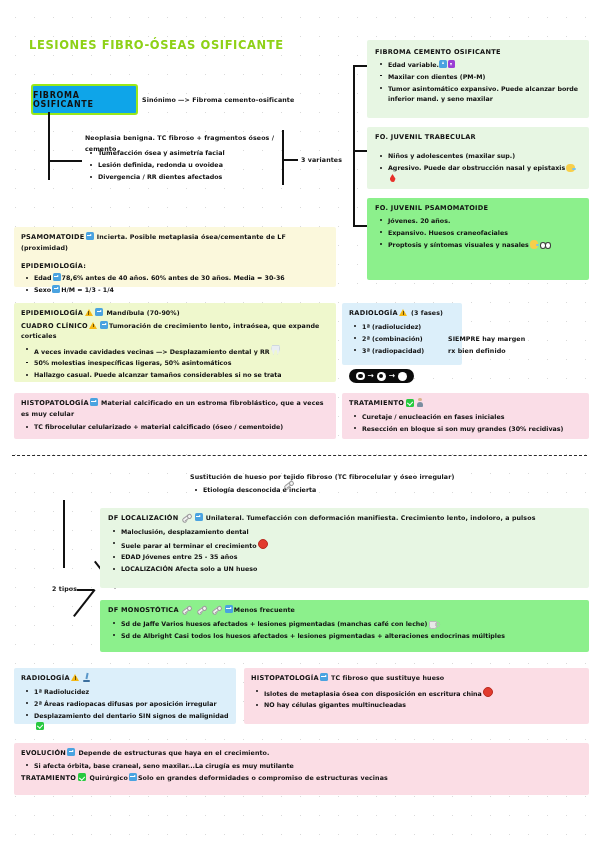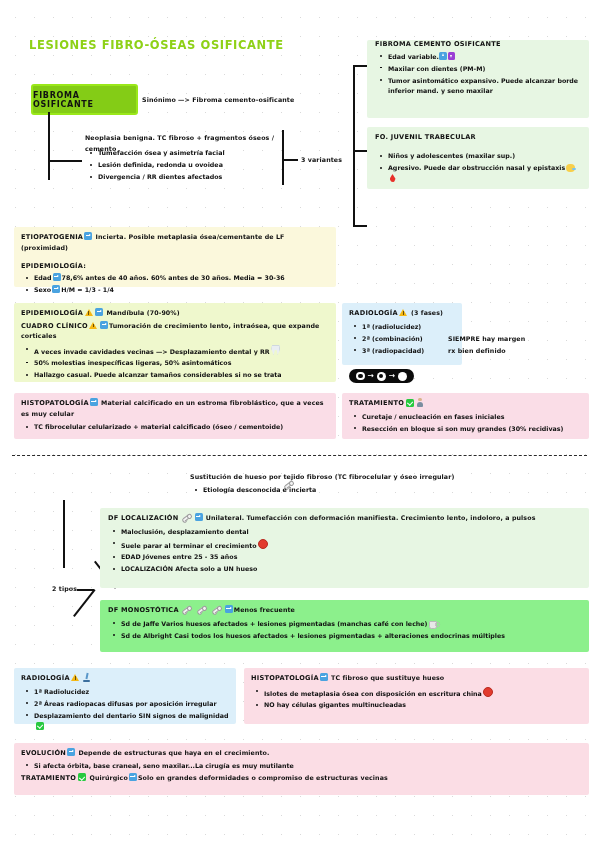--- a/index.html
+++ b/index.html
@@ -30,21 +30,21 @@
   .hdr{
     font-size:6.6px;font-weight:bold;letter-spacing:.25px;color:#111;
   }
   .txt{
     font-size:6.3px;font-weight:bold;color:#111;letter-spacing:.1px;
     line-height:10.5px;
   }
 
   
   .boxlabel{
-    border:2.1px solid #9ae819;border-radius:3px;background:#84cc16;
+    border:2.1px solid #9ae819;border-radius:3px;background:#0ea5e9;
     display:flex;align-items:center;justify-content:center;
     font-size:8px;font-weight:bold;letter-spacing:.7px;color:#111;
   }
   .card{border-radius:2px;}
   .card.green-lt{background:#e7f6e3;}
   .card.green{background:#8cf08c;}
   .card.yellow{background:#fbf8dc;}
   .card.lime{background:#eff8cd;}
   .card.blue{background:#dceffa;}
   .card.pink{background:#fadde7;}
@@ -246,44 +246,52 @@
   <div class="abs line hline" style="left:282px;top:159px;width:16px;"></div>
   <div class="abs txt" style="left:301px;top:155px;">3 variantes</div>
 
   
   <div class="abs line vline" style="left:353px;top:65px;height:160px;"></div>
   <div class="abs line hline" style="left:353px;top:65px;width:14px;"></div>
   <div class="abs line hline" style="left:353px;top:150px;width:14px;"></div>
   <div class="abs line hline" style="left:353px;top:225px;width:14px;"></div>
 
   
-  <div class="abs card green-lt" style="left:367px;top:40px;width:222px;height:78px;padding:0 8px;box-sizing:border-box;">
+  <div class="abs card green-lt" style="left:367px;top:40px;width:222px;height:78px;padding:8px 8px;box-sizing:border-box;">
     <div class="hdr" style="margin-bottom:3.5px;">FIBROMA CEMENTO OSIFICANTE</div>
     <ul class="b">
       <li><span>Edad variable.</span><span class="updn"></span><span class="updn dn"></span></li>
       <li class="dash">Maxilar con dientes (PM-M)</li>
       <li>Tumor asintomático expansivo. Puede alcanzar borde inferior mand. y seno maxilar</li>
     </ul>
   </div>
 
   
   <div class="abs card green-lt" style="left:367px;top:127px;width:222px;height:62px;padding:6px 8px;box-sizing:border-box;">
     <div class="hdr" style="margin-bottom:10px;">FO. JUVENIL TRABECULAR</div>
     <ul class="b">
       <li>Niños y adolescentes (maxilar sup.)</li>
       <li><span>Agresivo. Puede dar obstrucción nasal  y epistaxis</span><span class="sneeze"></span><span class="drop"></span></li>
     </ul>
   </div>
 
   
+  <div class="abs card green" style="left:367px;top:198px;width:222px;height:82px;padding:6px 8px;box-sizing:border-box;">
+    <div class="hdr" style="margin-bottom:3.5px;">FO. JUVENIL PSAMOMATOIDE</div>
+    <ul class="b">
+      <li>Jóvenes. 20 años.</li>
+      <li>Expansivo. Huesos craneofaciales</li>
+      <li><span>Proptosis y síntomas visuales y nasales</span><span class="sneeze"></span><span class="eyes"></span></li>
+    </ul>
+  </div>
 
   
   <div class="abs card yellow" style="left:14px;top:227px;width:322px;height:60px;padding:5px 7px;box-sizing:border-box;">
     <div class="txt">
-      <span class="hdr">ETIOPATOGENIA</span><span class="chip"></span> <span>Incierta. Posible metaplasia ósea/cementante de LF (proximidad)</span>
+      <span class="hdr">PSAMOMATOIDE</span><span class="chip"></span> <span>Incierta. Posible metaplasia ósea/cementante de LF (proximidad)</span>
     </div>
     <div class="hdr" style="margin-top:9px;">EPIDEMIOLOGÍA:</div>
     <ul class="b" style="margin-top:3px;">
       <li><span>Edad</span><span class="chip"></span><span>78,6% antes de 40 años. 60% antes de 30 años. Media = 30-36</span></li>
       <li><span>Sexo</span><span class="chip"></span><span>H/M = 1/3 - 1/4</span></li>
     </ul>
   </div>
 
   
   <div class="abs card lime" style="left:14px;top:303px;width:322px;height:79px;padding:5px 7px;box-sizing:border-box;">

